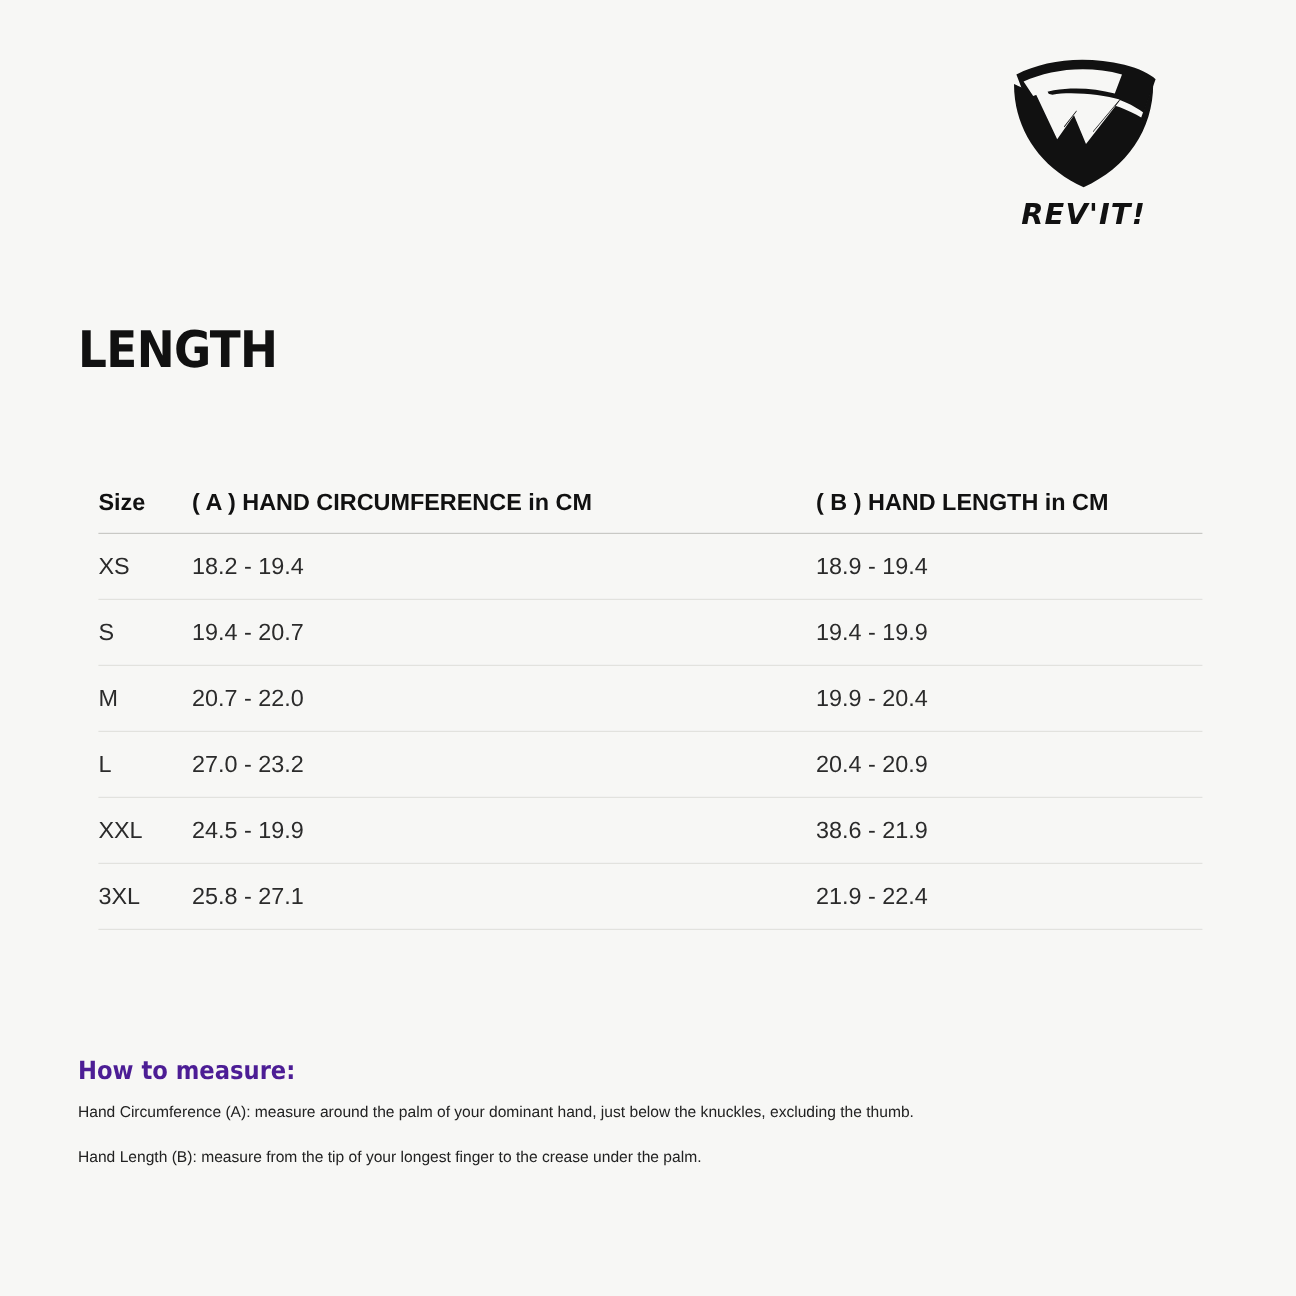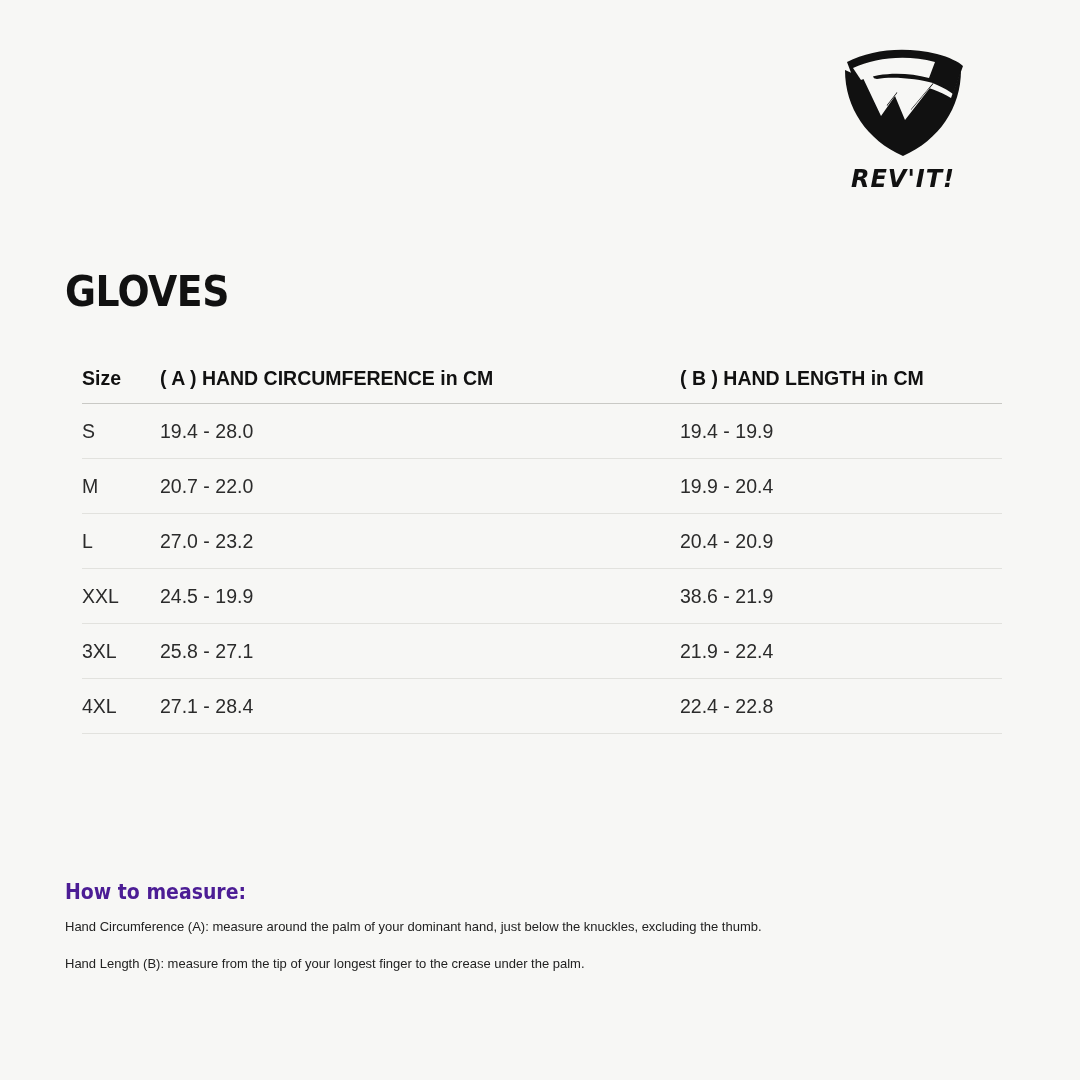--- a/index.html
+++ b/index.html
@@ -57,20 +57,21 @@
   .size-table-wrap {
     position: absolute;
     left: 82px;
     top: 367px;
     width: 920px;
   }
   table.size-table {
     width: 100%;
     border-collapse: collapse;
     font-size: 19.5px;
+    margin-top: 41px;
   }
   table.size-table thead th {
     text-align: left;
     font-weight: bold;
     font-size: 19.5px;
     color: #111111;
     padding: 0 0 13px 0;
     border-bottom: 1.5px solid #c9c9c5;
     white-space: nowrap;
   }
@@ -123,35 +124,40 @@
     <path d="M12 20 C 34 10, 64 6, 94 14 L 88 30 C 66 24, 40 24, 20 32 Z" fill="#f7f7f5"></path>
     <path d="M24 28 L 42 62 L 56 44 L 66 66 L 92 35 C 78 31, 52 28, 36 31 Z" fill="#f7f7f5"></path>
   </svg>
   <span class="brand-word">
     <svg width="150" height="30" viewBox="0 0 150 30" aria-hidden="true">
       <text x="75" y="23" text-anchor="middle" font-family="DejaVu Sans, sans-serif" font-size="24" font-weight="bold" font-style="italic" fill="#111111" letter-spacing="1">REV'IT!</text>
     </svg>
   </span>
 </div>
 
-<h1 class="page-title">GLOVES</h1>
+<h1 class="page-title">LENGTH</h1>
 
 <div class="size-table-wrap">
   <table class="size-table">
     <thead>
       <tr>
         <th class="col-size">Size</th>
         <th class="col-a">( A ) HAND CIRCUMFERENCE in CM</th>
         <th class="col-b">( B ) HAND LENGTH in CM</th>
       </tr>
     </thead>
     <tbody>
       <tr>
+        <td class="cell-size">XS</td>
+        <td>18.2 - 19.4</td>
+        <td>18.9 - 19.4</td>
+      </tr>
+      <tr>
         <td class="cell-size">S</td>
-        <td>19.4 - 28.0</td>
+        <td>19.4 - 20.7</td>
         <td>19.4 - 19.9</td>
       </tr>
       <tr>
         <td class="cell-size">M</td>
         <td>20.7 - 22.0</td>
         <td>19.9 - 20.4</td>
       </tr>
       <tr>
         <td class="cell-size">L</td>
         <td>27.0 - 23.2</td>
@@ -160,25 +166,20 @@
       <tr>
         <td class="cell-size">XXL</td>
         <td>24.5 - 19.9</td>
         <td>38.6 - 21.9</td>
       </tr>
       <tr>
         <td class="cell-size">3XL</td>
         <td>25.8 - 27.1</td>
         <td>21.9 - 22.4</td>
       </tr>
-      <tr>
-        <td class="cell-size">4XL</td>
-        <td>27.1 - 28.4</td>
-        <td>22.4 - 22.8</td>
-      </tr>
     </tbody>
   </table>
 </div>
 
 <div class="measure">
   <h2 class="measure-heading">How to measure:</h2>
   <p class="measure-p">Hand Circumference (A): measure around the palm of your dominant hand, just below the knuckles, excluding the thumb.</p>
   <p class="measure-p">Hand Length (B): measure from the tip of your longest finger to the crease under the palm.</p>
 </div>
 

